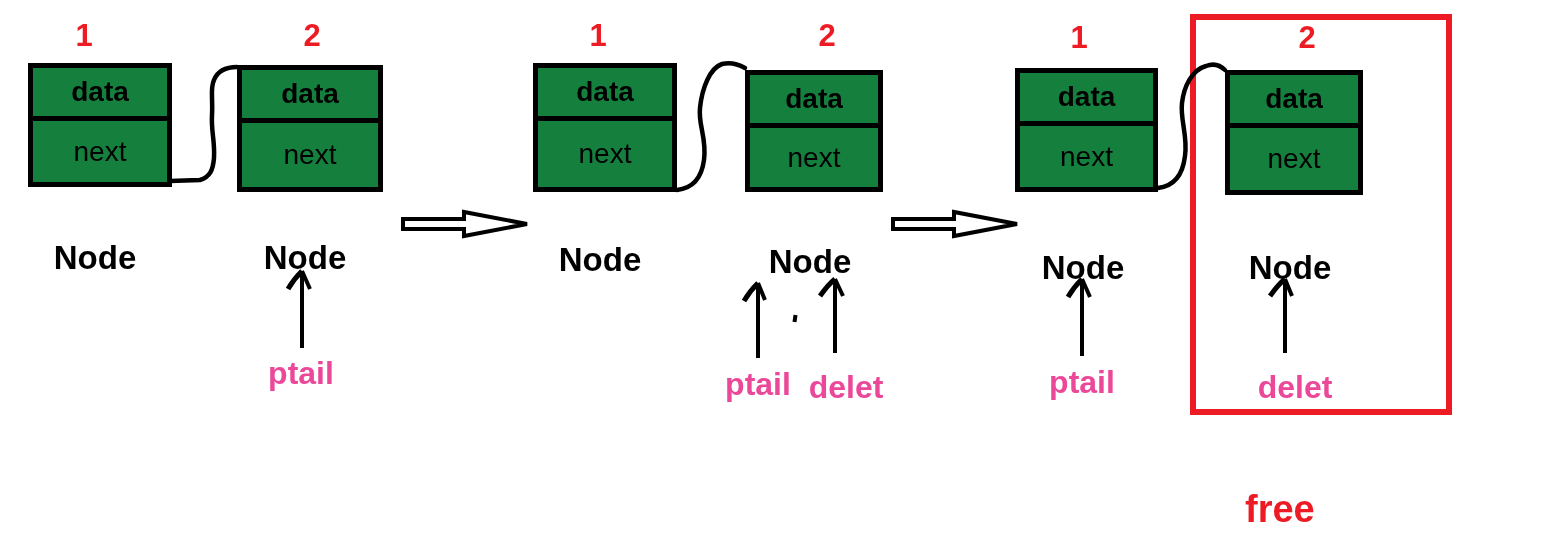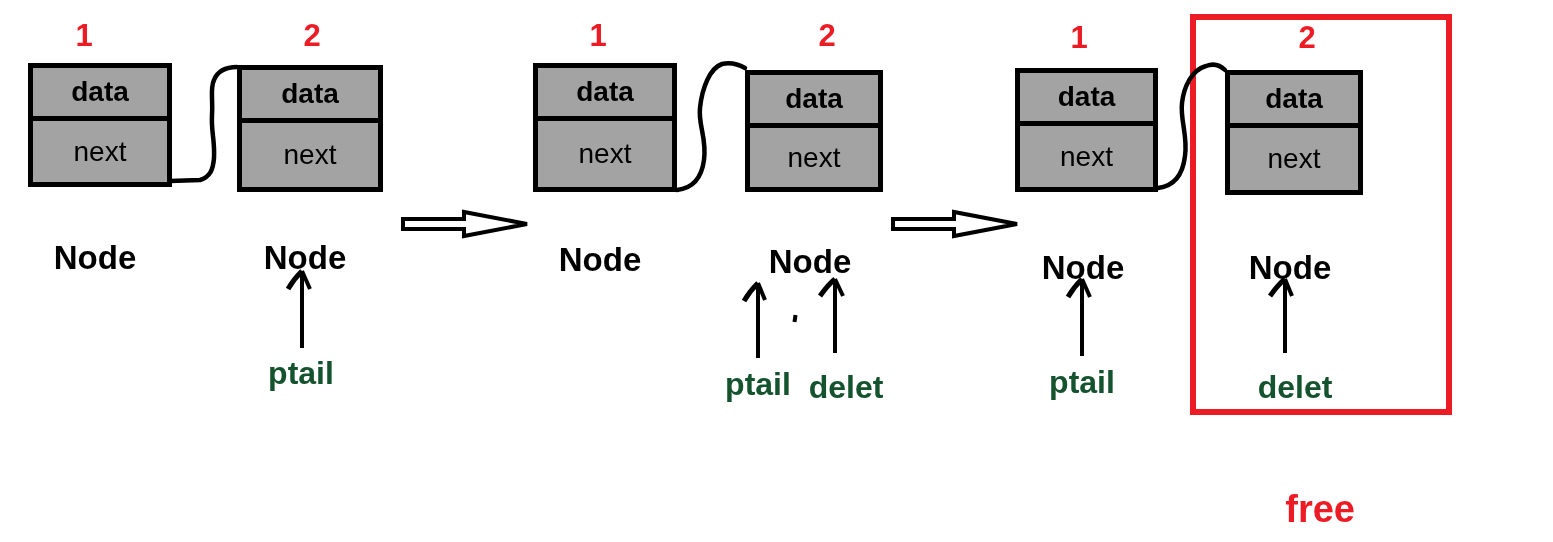--- a/index.html
+++ b/index.html
@@ -10,39 +10,39 @@
     font-family:"Liberation Sans", sans-serif;
     overflow:hidden;
   }
   .abs{position:absolute;}
   .num{
     position:absolute;width:44px;text-align:center;
     font-size:31px;font-weight:700;color:#ed1c24;line-height:1;
   }
   .node-box{
     position:absolute;box-sizing:border-box;
-    border:5px solid #000;background:#a3a3a3;
+    border:5px solid #000;background:#15803d;
     display:flex;flex-direction:column;
   }
   .cell{
     flex:1;display:flex;align-items:center;justify-content:center;
     font-size:28px;color:#000;box-sizing:border-box;
   }
   .cell-data{font-weight:700;border-bottom:5px solid #000;flex:0 0 53px;}
   .cell-next{font-weight:400;border-radius:16px;}
   .caption{
     position:absolute;width:110px;text-align:center;
     font-size:33px;font-weight:700;color:#000;line-height:1;margin-top:34px;
   }
   .ptr-label{
     position:absolute;width:96px;text-align:center;
-    font-size:32px;font-weight:700;color:#14532d;line-height:1;
+    font-size:32px;font-weight:700;color:#ec4899;line-height:1;
   }
   .free-label{
-    position:absolute;width:110px;text-align:right;
+    position:absolute;width:110px;text-align:left;
     font-size:38px;font-weight:700;color:#ed1c24;line-height:1;
   }
   .red-rect{
     position:absolute;box-sizing:border-box;
     border:6px solid #ed1c24;background:transparent;
   }
   .stray-dot{position:absolute;background:#000;}
   svg{display:block;overflow:visible;}
 </style>
 </head>

